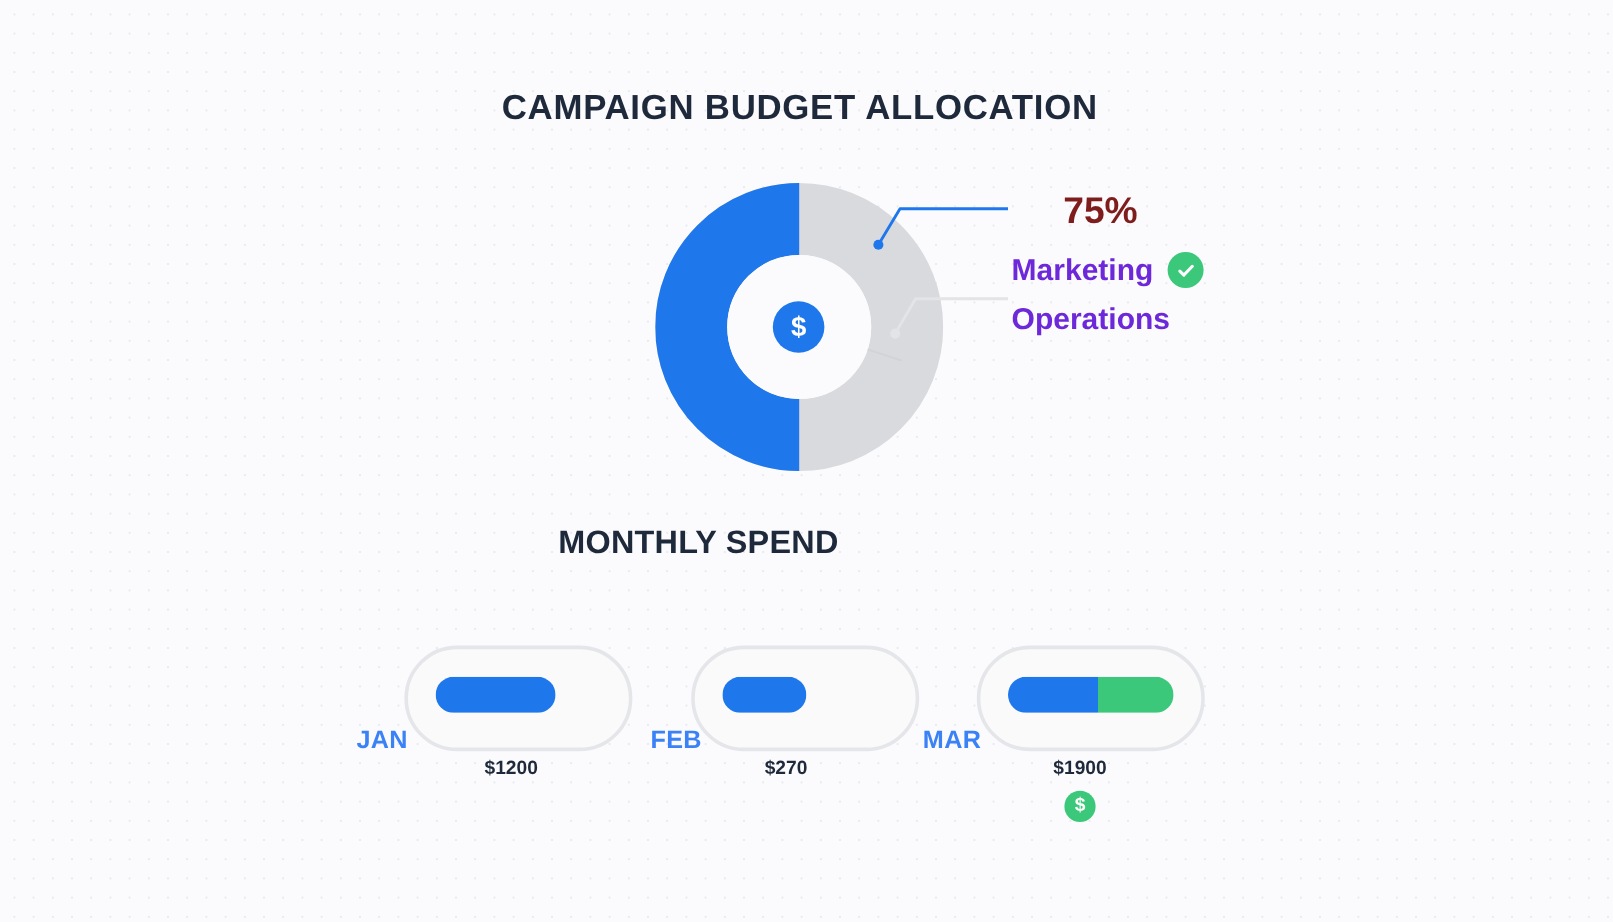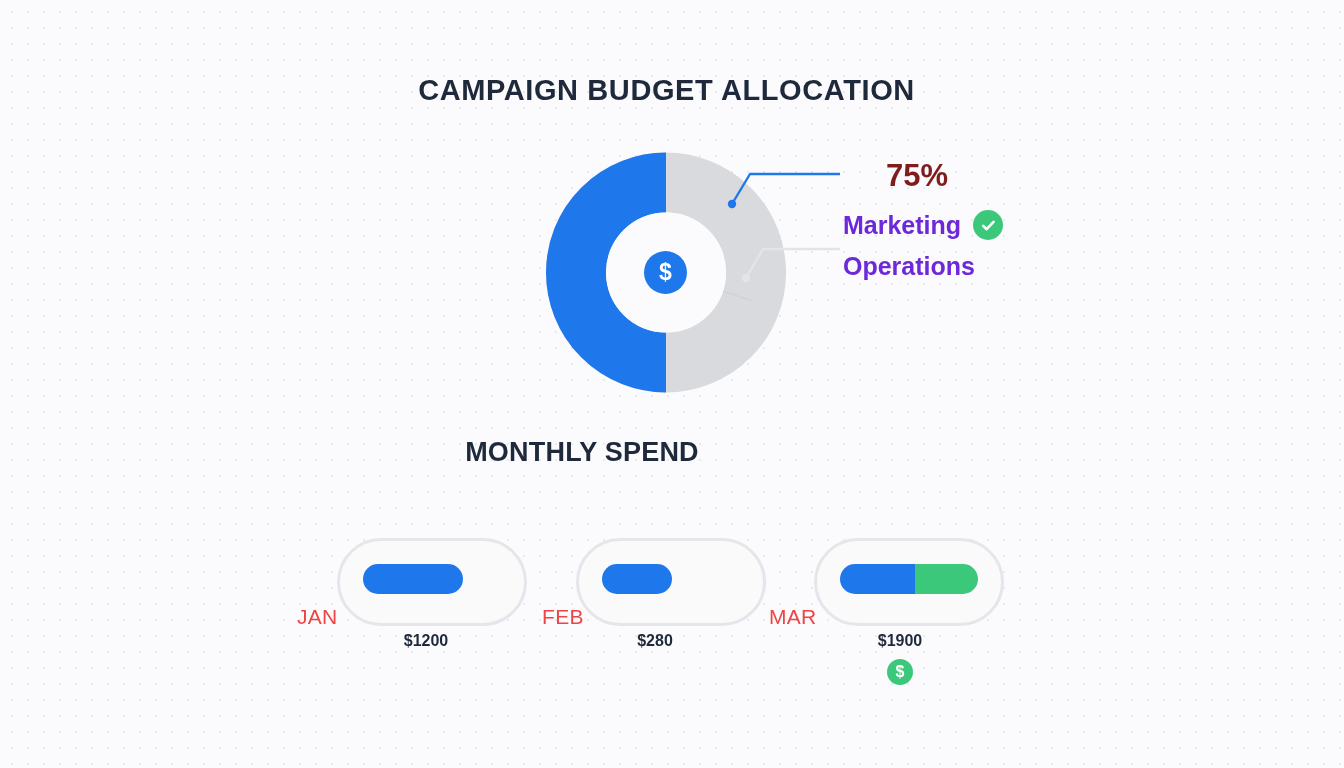--- a/index.html
+++ b/index.html
@@ -143,22 +143,22 @@
     overflow: hidden;
     display: flex;
   }
   .pill-fill .seg-blue  { background: #1f78eb; height: 100%; }
   .pill-fill .seg-green { background: #3cc87a; height: 100%; }
 
   .month-label {
     position: absolute;
     top: 605px;
     font-size: 21px;
-    font-weight: normal;
-    color: #ef4444;
+    font-weight: bold;
+    color: #3b82f6;
     letter-spacing: 0.3px;
   }
   .month-label.jan { left: 297px; }
   .month-label.feb { left: 542px; }
   .month-label.mar { left: 769px; }
 
   .value-row {
     position: absolute;
     top: 632px;
     width: 190px;
@@ -252,21 +252,21 @@
 </div>
 
 <div class="pill-group feb">
   <div class="pill-track"></div>
   <div class="pill-fill" style="width:70px">
     <div class="seg-blue" style="width:70px"></div>
   </div>
 </div>
 <div class="month-label feb">FEB</div>
 <div class="value-row feb">
-  <span class="value-text">$280</span>
+  <span class="value-text">$270</span>
 </div>
 
 <div class="pill-group mar">
   <div class="pill-track"></div>
   <div class="pill-fill" style="width:138px">
     <div class="seg-blue" style="width:75px"></div>
     <div class="seg-green" style="width:63px"></div>
   </div>
 </div>
 <div class="month-label mar">MAR</div>

